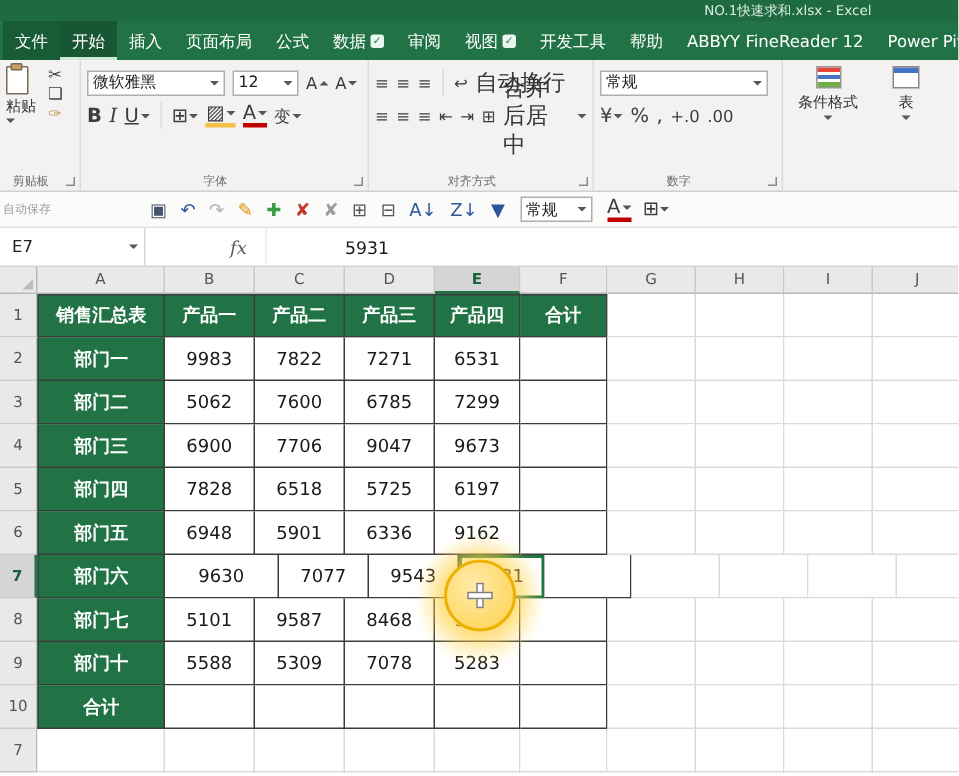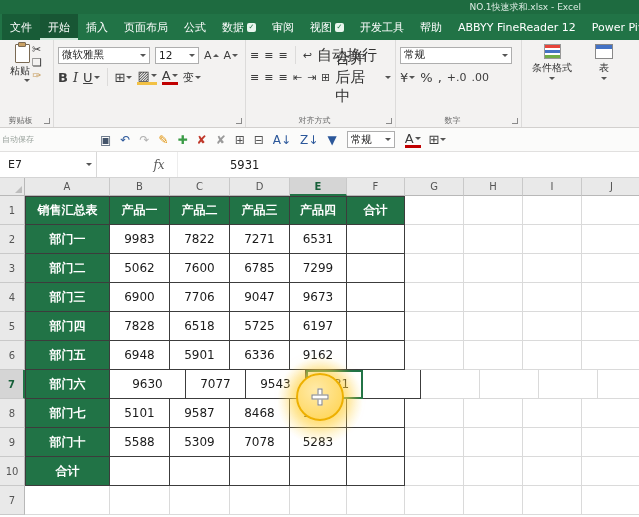--- a/index.html
+++ b/index.html
@@ -27,21 +27,21 @@
   .combo{background:#fff;border:1px solid #aeaeae;height:17px;display:flex;align-items:center;justify-content:space-between;font-size:10.5px;color:#222;padding:0 3px;box-sizing:border-box;}
   .caret{width:0;height:0;border-left:3px solid transparent;border-right:3px solid transparent;border-top:3px solid #555;flex:none;}
   .caret-up{width:0;height:0;border-left:3px solid transparent;border-right:3px solid transparent;border-bottom:3px solid #555;}
   .ric{font-size:11px;color:#3d3d3d;display:inline-flex;align-items:center;gap:1px;line-height:1;}
   .ric.big{font-size:13px;}
   .sep-v{width:1px;height:18px;background:#dcdbda;margin:0 2px;}
   .underbar-red{border-bottom:3px solid #c00000;padding-bottom:0px;}
   .underbar-yellow{border-bottom:3px solid #f2c144;}
   
   .g-clip{width:54px;}
-  .paste-btn{display:flex;flex-direction:column;align-items:flex-end;width:26px;font-size:10px;color:#333;gap:1px;}
+  .paste-btn{display:flex;flex-direction:column;align-items:flex-start;width:26px;font-size:10px;color:#333;gap:1px;}
   .paste-icon{width:13px;height:17px;background:#fff;border:1px solid #7a6a54;border-radius:1px;position:relative;}
   .paste-icon::before{content:"";position:absolute;top:-3px;left:2px;width:6px;height:3px;background:#c9a063;border:1px solid #7a6a54;border-radius:1px;}
   .clip-small{display:flex;flex-direction:column;gap:2px;margin-left:2px;font-size:9px;}
   .g-clip .inner{display:flex;}
   
   .g-font{width:192px;}
   
   .g-align{width:150px;}
   .lbl11{font-size:15px;color:#333;}
   
@@ -194,20 +194,21 @@
         </span>
       <span class="ric big underbar-red">
           <span>A</span>
           <span class="caret"></span>
         </span>
       <span class="ric">
           <span>变</span>
           <span class="caret"></span>
         </span>
     </div>
+    <div class="glabel">字体</div>
     <div class="launcher"></div>
   </div>
 
   <div class="rgroup g-align">
     <div class="rrow">
       <span class="ric">≡</span>
       <span class="ric">≡</span>
       <span class="ric">≡</span>
       <span class="sep-v"></span>
       <span class="ric">↩</span>

